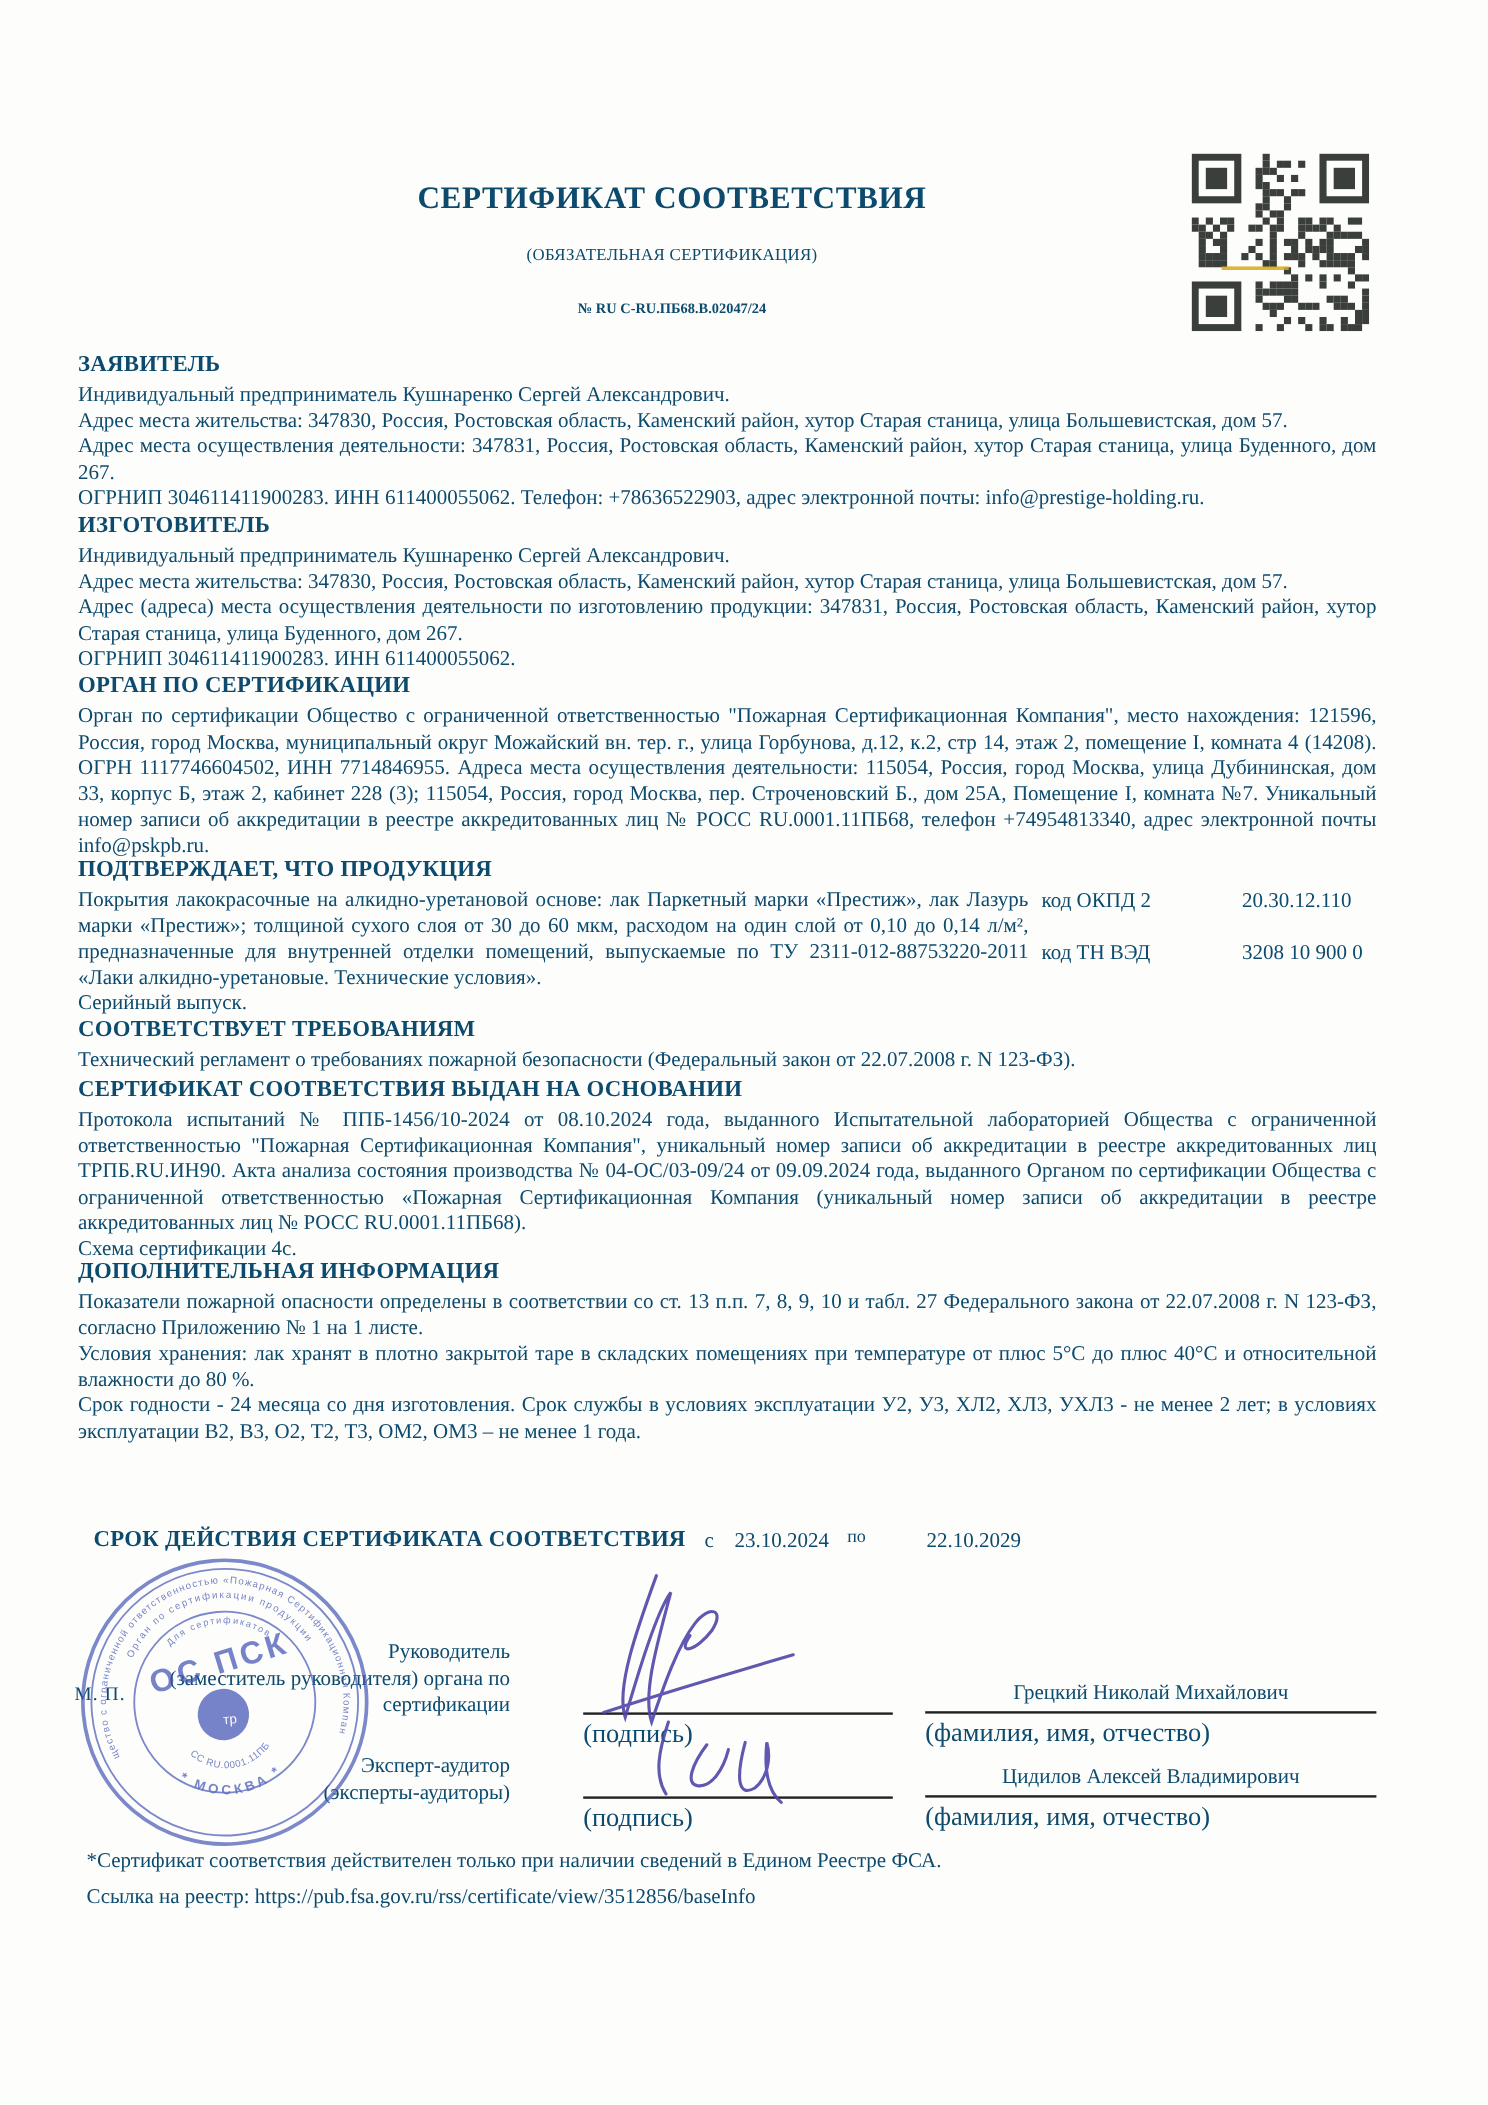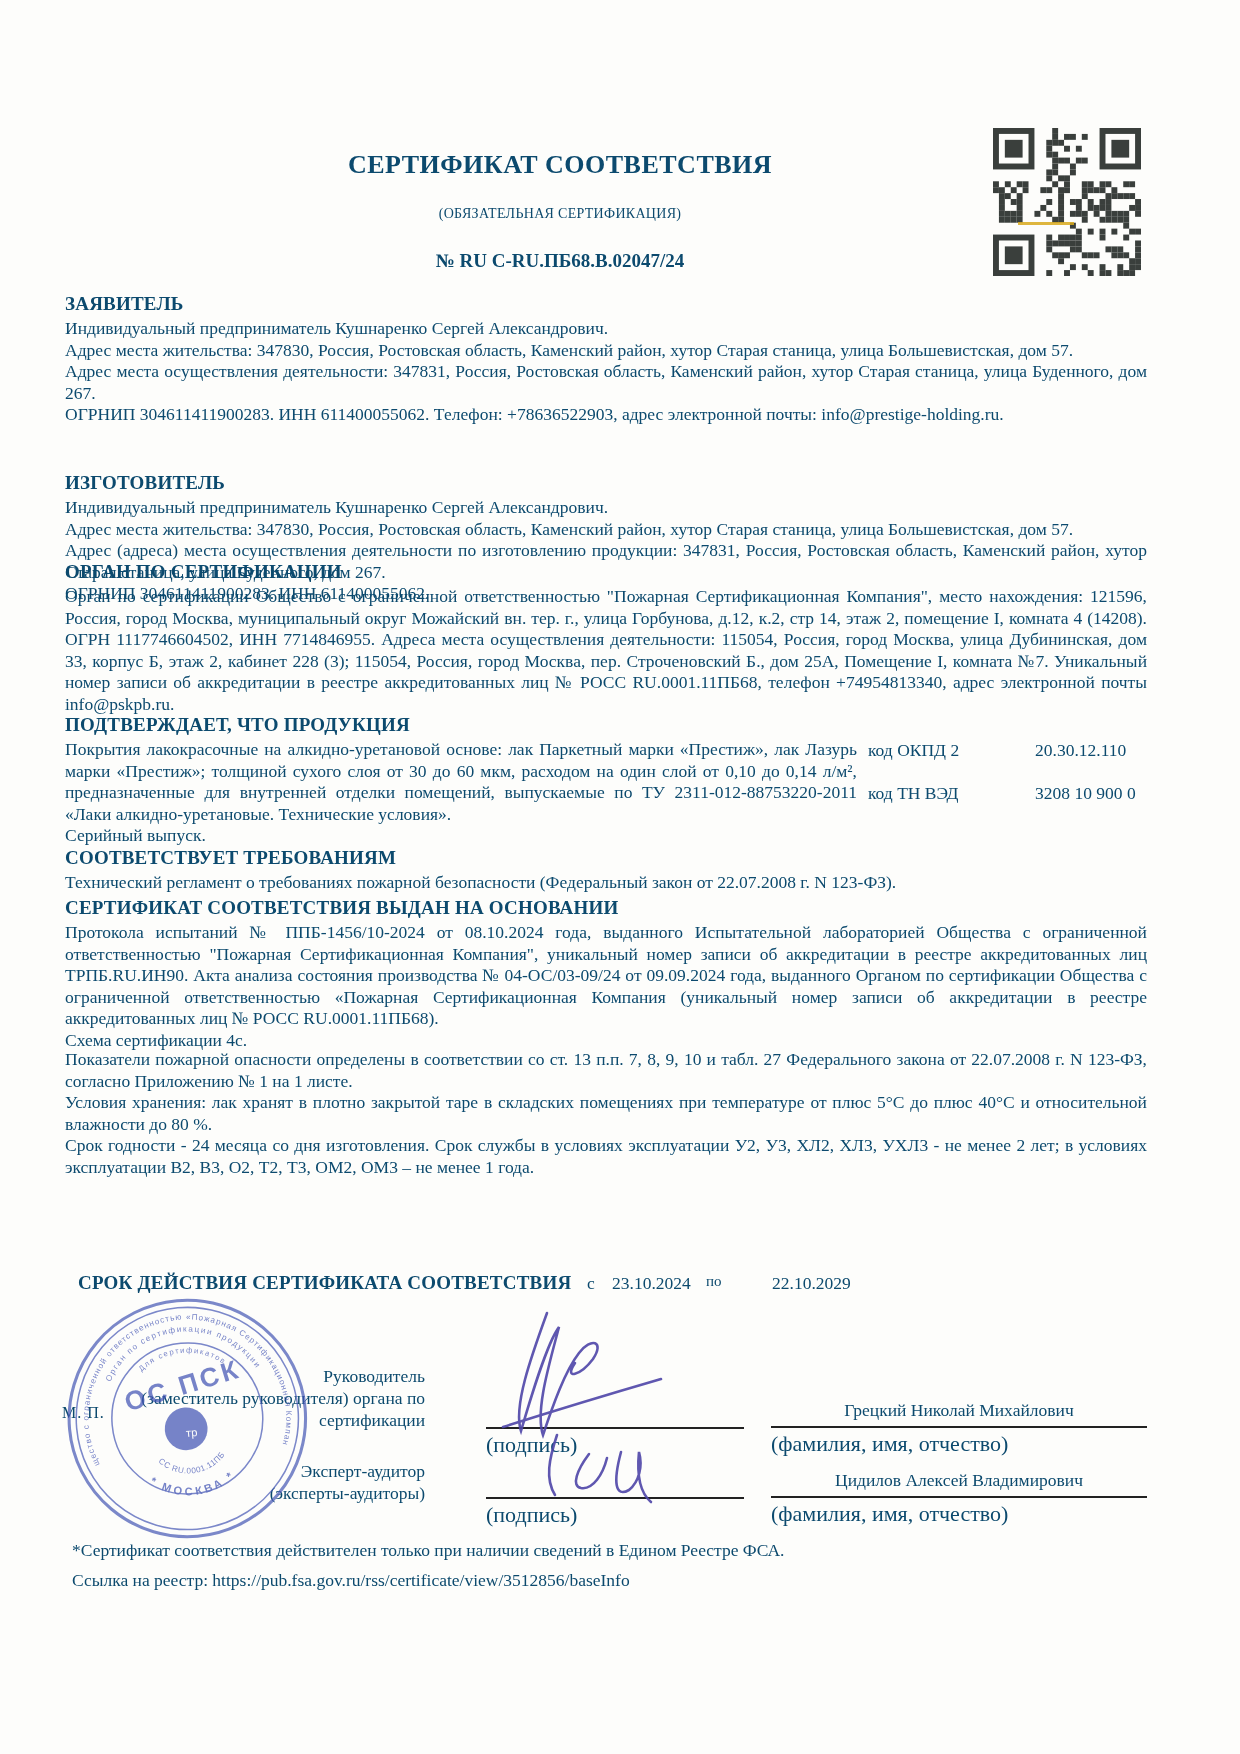--- a/index.html
+++ b/index.html
@@ -2,31 +2,31 @@
 <html><head>
 <meta charset="utf-8">
 <style>
   html,body{margin:0;padding:0;background:#e8e8e8;}
   .page{position:relative;width:1240px;height:1754px;margin:0 auto;background:#fdfdfb;
         font-family:"Liberation Serif", serif;color:#0c4a6e;overflow:hidden;}
   
   .hdr{position:absolute;left:0;top:0;width:1120px;text-align:center;}
   .hdr .title{position:absolute;left:0;top:150px;width:100%;font-size:26px;font-weight:bold;letter-spacing:.5px;}
   .hdr .subtitle{position:absolute;left:0;top:206px;width:100%;font-size:14px;letter-spacing:.3px;}
-  .hdr .number{position:absolute;left:0;top:250px;width:100%;font-size:19px;font-weight:bold;}
+  .hdr .number{position:absolute;left:0;top:250px;width:100%;font-size:12px;font-weight:bold;}
   
   .qr{position:absolute;left:993px;top:128px;width:148px;height:148px;}
   .qr svg{width:100%;height:100%;}
   .qr-artifact{position:absolute;left:25px;top:94px;width:56px;height:3px;background:#d8a91c;opacity:.85;}
   
   .sec{position:absolute;left:65px;width:1082px;}
   .sec h2{margin:0 0 3px 0;font-size:19px;font-weight:bold;letter-spacing:.2px;}
   .sec p{margin:0;font-size:17.5px;line-height:21.5px;text-align:justify;}
   .sec-applicant{top:293px;}
-  .sec-manufacturer{top:427px;margin-top:45px;}
+  .sec-manufacturer{top:427px;}
   .sec-certbody{top:561px;}
   .sec-product{top:714px;}
   .sec-requirements{top:847px;}
   .sec-basis{top:897px;}
   .sec-additional{top:1049px;}
   .product-text{width:792px;}
   .code-label{position:absolute;left:803px;font-size:17.5px;white-space:nowrap;}
   .code-value{position:absolute;left:970px;font-size:17.5px;white-space:nowrap;}
   .ct1{top:26px;} .ct2{top:69px;}
   
@@ -292,20 +292,21 @@
     <p>Технический регламент о требованиях пожарной безопасности (Федеральный закон от 22.07.2008 г. N 123-ФЗ).</p>
   </div>
 
   <div class="sec sec-basis">
     <h2>СЕРТИФИКАТ СООТВЕТСТВИЯ ВЫДАН НА ОСНОВАНИИ</h2>
     <p>Протокола испытаний № ППБ-1456/10-2024 от 08.10.2024 года, выданного Испытательной лабораторией Общества с ограниченной ответственностью "Пожарная Сертификационная Компания", уникальный номер записи об аккредитации в реестре аккредитованных лиц ТРПБ.RU.ИН90. Акта анализа состояния производства № 04-ОС/03-09/24 от 09.09.2024 года, выданного Органом по сертификации Общества с ограниченной ответственностью «Пожарная Сертификационная Компания (уникальный номер записи об аккредитации в реестре аккредитованных лиц № РОСС RU.0001.11ПБ68).</p>
     <p>Схема сертификации 4с.</p>
   </div>
 
   <div class="sec sec-additional">
+    <h2>ДОПОЛНИТЕЛЬНАЯ ИНФОРМАЦИЯ</h2>
     <p>Показатели пожарной опасности определены в соответствии со ст. 13 п.п. 7, 8, 9, 10 и табл. 27 Федерального закона от 22.07.2008 г. N 123-ФЗ, согласно Приложению № 1 на 1 листе.</p>
     <p>Условия хранения: лак хранят в плотно закрытой таре в складских помещениях при температуре от плюс 5°С до плюс 40°С и относительной влажности до 80 %.</p>
     <p>Срок годности - 24 месяца со дня изготовления. Срок службы в условиях эксплуатации У2, У3, ХЛ2, ХЛ3, УХЛ3 - не менее 2 лет; в условиях эксплуатации В2, В3, О2, Т2, Т3, ОМ2, ОМ3 – не менее 1 года.</p>
   </div>
 
   <div class="validity-label">СРОК ДЕЙСТВИЯ СЕРТИФИКАТА СООТВЕТСТВИЯ</div>
   <span class="v-from-l">с</span>
   <span class="v-from-d">23.10.2024</span>
   <span class="v-to-l">по</span>
   <span class="v-to-d">22.10.2029</span>

